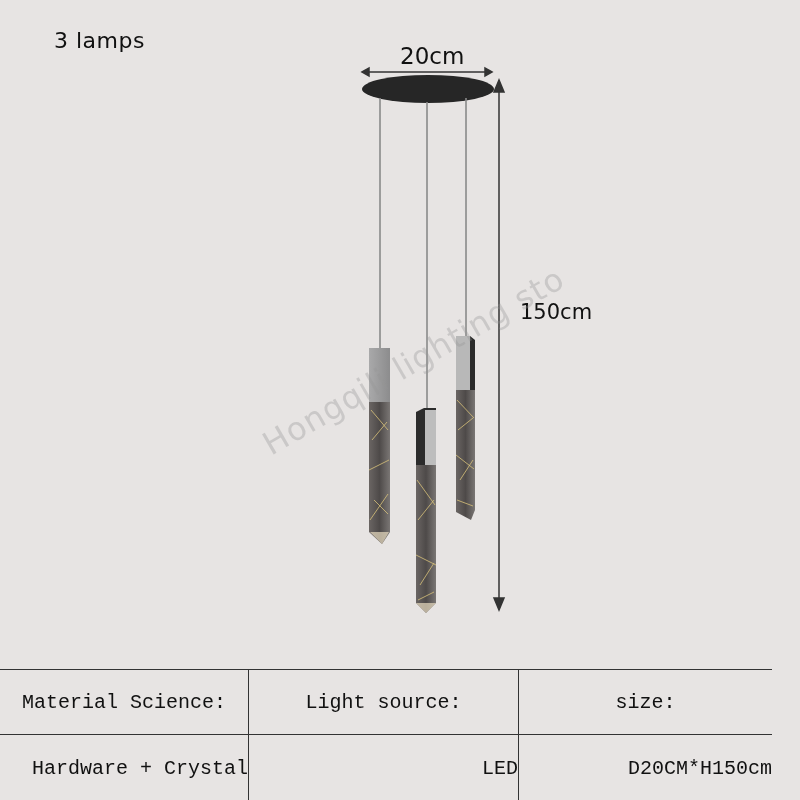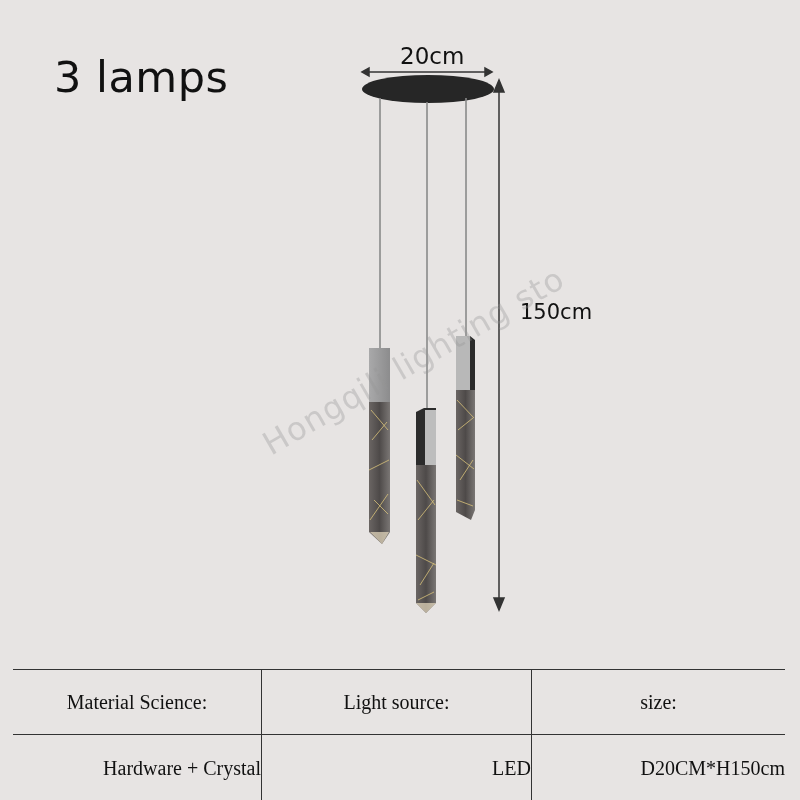--- a/index.html
+++ b/index.html
@@ -1,25 +1,25 @@
 <!DOCTYPE html>
 <html><head>
 <meta charset="utf-8">
 <style>
   html, body { margin:0; padding:0; }
   body { width:800px; height:800px; background:#e7e4e3; position:relative; overflow:hidden;
          font-family:"DejaVu Sans", sans-serif; color:#111; }
-  .title { position:absolute; left:54px; top:52px; font-size:43px; letter-spacing:0.5px; }
+  .title { position:absolute; left:54px; top:28px; font-size:22px; letter-spacing:0.5px; }
   .dim-top { position:absolute; left:400px; top:43px; font-size:23px; }
   .dim-side { position:absolute; left:520px; top:298px; font-size:21px; line-height:28px; }
   .canvas { position:absolute; left:0; top:0; }
   .watermark { position:absolute; left:275px; top:425px; font-size:32px; color:rgba(150,150,150,0.35);
                transform:rotate(-30deg); transform-origin:left bottom; white-space:nowrap; letter-spacing:1px; }
-  table.specs { position:absolute; left:13px; top:669px; width:772px; border-collapse:collapse;
-                font-family:Liberation Serif, serif; }
+  table.specs { position:absolute; left:0; top:669px; width:772px; border-collapse:collapse;
+                font-family:Liberation Mono, monospace; }
   table.specs td { border:1px solid #333; text-align:center; font-size:20px; height:64px; padding:0; }
   table.specs tr:first-child td { border-top:1.5px solid #333; }
   table.specs td:first-child { border-left:none; width:248px; }
   table.specs td:nth-child(2) { width:269px; }
   table.specs td:last-child { border-right:none; }
   table.specs tr:last-child td { border-bottom:none; height:66px;text-align:right; }
 </style>
 </head>
 <body>
 

